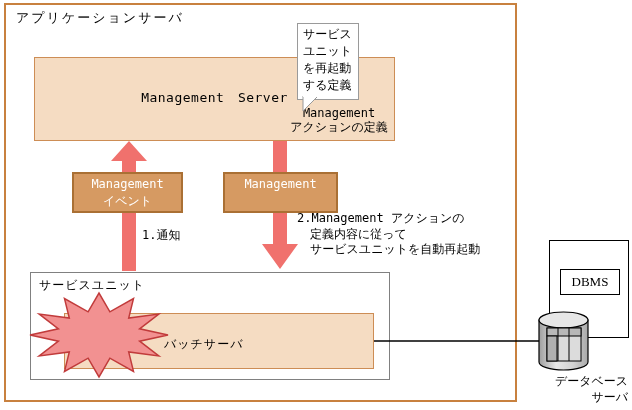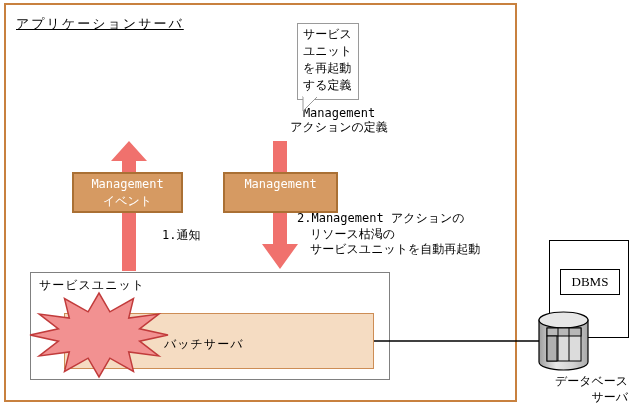--- a/index.html
+++ b/index.html
@@ -17,24 +17,23 @@
   }
   .abs { position: absolute; }
 
   
   .outer-box {
     left: 4px; top: 3px; width: 513px; height: 399px;
     border: 2px solid #c8813f;
     z-index: 1;
   }
   .app-label {
-    left: 16px; top: 15px;
+    left: 16px; top: 9px;
     font-size: 13px; letter-spacing: 2px;
     z-index: 2;
-    text-decoration: underline;
   }
 
   
   .mgmt-server {
     left: 34px; top: 57px; width: 361px; height: 84px;
     background: #f5dcc2;
     border: 1px solid #cd8d55;
     z-index: 2;
   }
   .mgmt-server-label {
@@ -69,21 +68,21 @@
     border: 2px solid #aa7034;
     color: #ffffff;
     text-align: center;
     font-size: 12px; line-height: 17px;
     padding-top: 2px;
     z-index: 5;
   }
   .event-box  { left: 72px;  top: 172px; width: 111px; height: 41px; }
   .action-box { left: 223px; top: 172px; width: 115px; height: 41px; }
 
-  .notify-label { left: 142px; top: 227px; font-size: 12px; z-index: 5; margin-left: 20px; }
+  .notify-label { left: 142px; top: 227px; font-size: 12px; z-index: 5; }
 
   .note {
     left: 297px; top: 211px;
     font-size: 12px; line-height: 15.5px;
     z-index: 5;
   }
   .note .indent { padding-left: 13px; }
 
   
   .service-unit {
@@ -134,20 +133,23 @@
   .main-svg { left: 0; top: 0; z-index: 4; pointer-events: none; }
 </style>
 </head>
 <body>
 
 <div class="canvas">
 
   <div class="abs outer-box"></div>
   <div class="abs app-label">アプリケーションサーバ</div>
 
+  <div class="abs mgmt-server">
+    <div class="mgmt-server-label">Management　Server</div>
+  </div>
 
   <svg class="abs main-svg" width="632" height="410" viewBox="0 0 632 410">
     <defs>
       <linearGradient id="cylGrad" x1="0" y1="0" x2="1" y2="0">
         <stop offset="0%" stop-color="#9e9e9e"></stop>
         <stop offset="35%" stop-color="#e8e8e8"></stop>
         <stop offset="70%" stop-color="#d2d2d2"></stop>
         <stop offset="100%" stop-color="#a8a8a8"></stop>
       </linearGradient>
     </defs>
@@ -193,21 +195,21 @@
   </div>
 
   <div class="abs brown-box action-box">
     <div>Management</div>
   </div>
 
   <div class="abs notify-label">1.通知</div>
 
   <div class="abs note">
     <div>2.Management アクションの</div>
-    <div class="indent">リソース枯渇の</div>
+    <div class="indent">定義内容に従って</div>
     <div class="indent">サービスユニットを自動再起動</div>
   </div>
 
   <div class="abs service-unit">
     <div class="su-label">サービスユニット</div>
   </div>
 
   <div class="abs batch-box"></div>
   <div class="abs batch-label">バッチサーバ</div>
 

